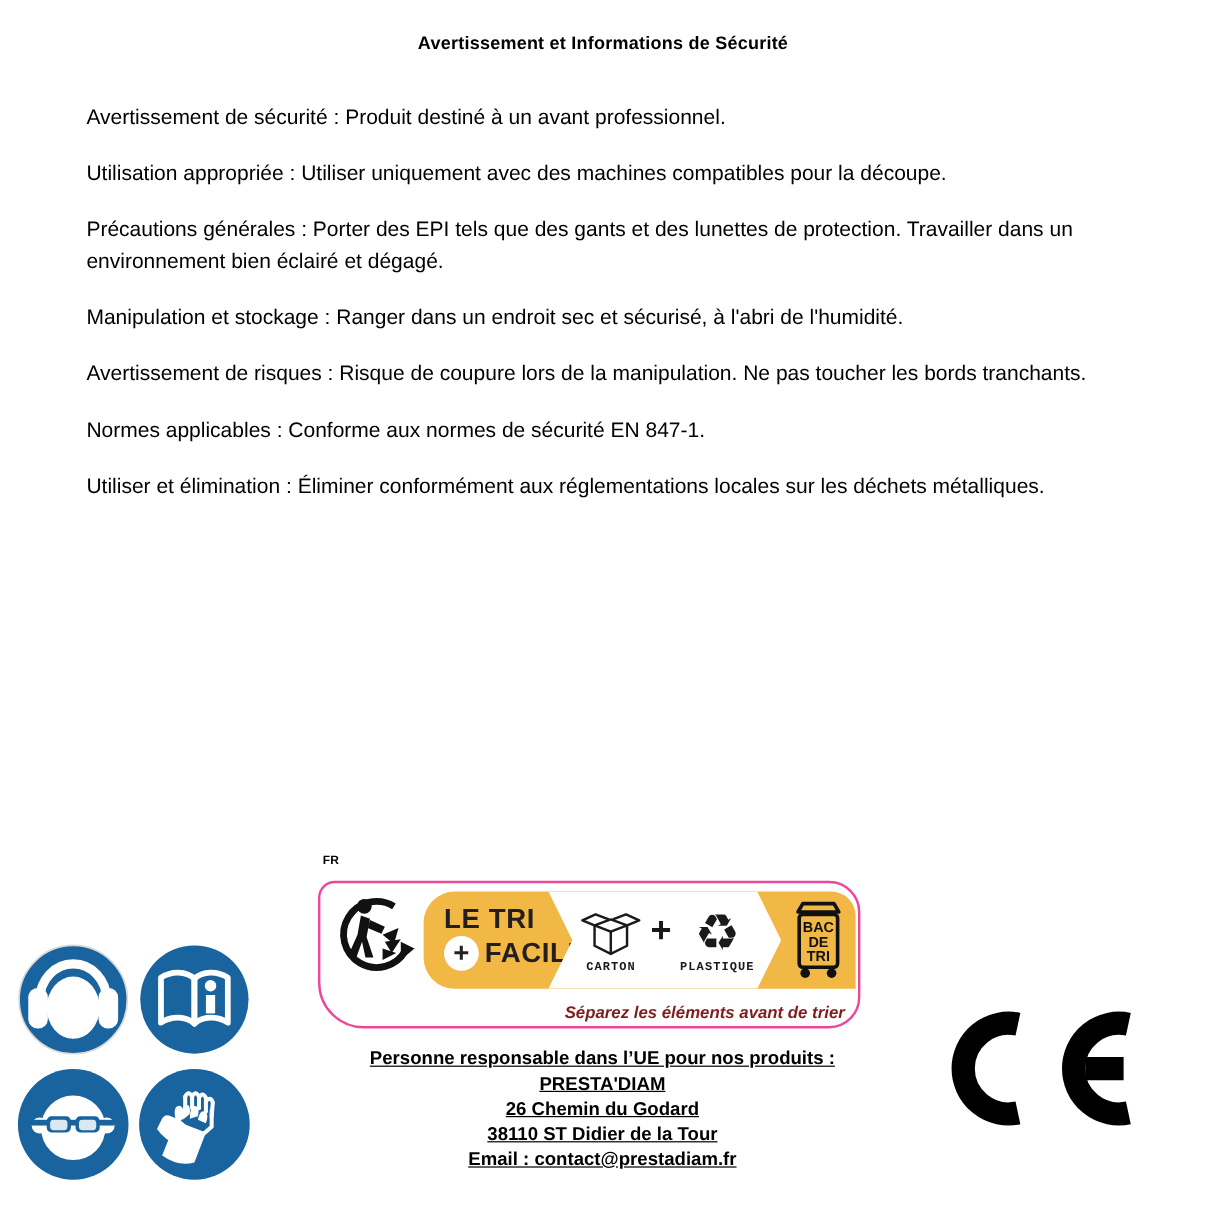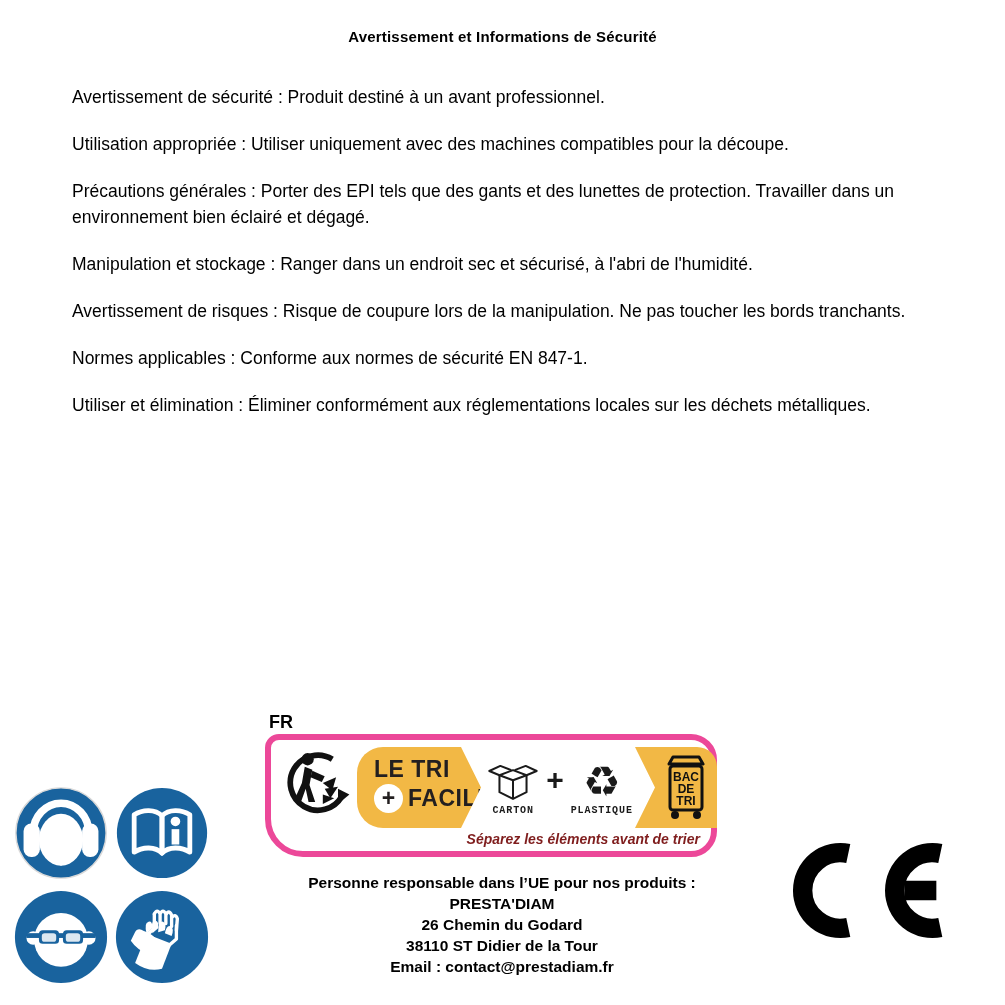--- a/index.html
+++ b/index.html
@@ -12,23 +12,23 @@
   .body-text{position:absolute;left:72px;top:84px;width:878px;
              font-size:17.5px;line-height:26px;}
   .body-text p{margin:0 0 21px 0;}
 
   
   .safety-icons{position:absolute;left:13px;top:785px;display:grid;
                 grid-template-columns:96px 96px;gap:8px 5px;}
   .sicon{width:96px;height:96px;display:block;}
 
   
-  .fr-tag{position:absolute;left:269px;top:712px;font-size:18px;font-weight:bold;text-align:right;}
+  .fr-tag{position:absolute;left:269px;top:712px;font-size:10px;font-weight:bold;text-align:right;}
   .tri-label{position:absolute;left:265px;top:734px;width:452px;height:123px;
-             background:#fff;border:6px solid #ec4899;box-sizing:border-box;
+             background:#fff;border:2px solid #ec4899;box-sizing:border-box;
              border-radius:14px 26px 26px 38px;}
   .triman{position:absolute;left:10px;top:5px;width:76px;height:76px;}
   .band{position:absolute;left:86px;top:7px;width:360px;height:81px;
         border-radius:26px 20px 0 26px;}
   .tri-text{position:absolute;left:17px;top:9px;color:#231f20;}
   .tri-line1{font-size:23px;font-weight:800;letter-spacing:.5px;line-height:26px;}
   .tri-line2{display:flex;align-items:center;margin-top:2px;}
   .plus-circle{width:29px;height:29px;border-radius:50%;background:#fff;
                display:flex;align-items:center;justify-content:center;
                font-size:23px;font-weight:800;margin-right:5px;line-height:1;}
@@ -41,21 +41,21 @@
   .mat{display:flex;flex-direction:column;align-items:center;}
   .mat-label{font-size:10px;font-weight:bold;letter-spacing:.9px;color:#1a1a1a;margin-top:1px;font-family:Liberation Mono, monospace;}
   .mat-plus{font-size:30px;font-weight:800;color:#1a1a1a;margin-bottom:16px;}
   .recycle-glyph{font-family:"DejaVu Sans", sans-serif;font-size:42px;line-height:44px;color:#1a1a1a;}
   .bin{position:absolute;left:306px;top:6px;width:46px;height:68px;}
   .tagline{position:absolute;right:11px;bottom:4px;font-style:italic;font-weight:600;
            font-size:14px;color:#7f1d1d;}
 
   
   .contact{position:absolute;left:192px;top:872px;width:620px;text-align:center;
-           font-weight:bold;font-size:15.5px;line-height:21px;}
+           font-weight:bold;font-size:15.5px;line-height:21px;text-decoration:underline;}
 
   
   .ce{position:absolute;left:792px;top:842px;width:155px;height:97px;overflow:visible;}
 </style>
 </head>
 <body>
 
 <div class="page">
 
   <div class="doc-title">Avertissement et Informations de Sécurité</div>

